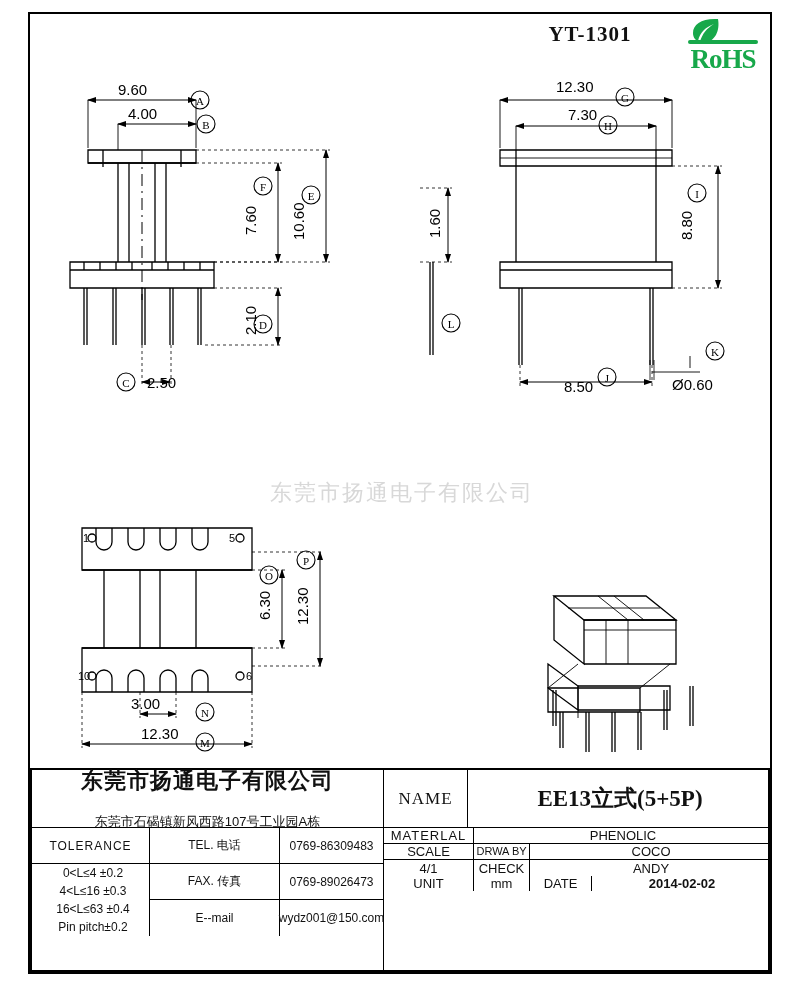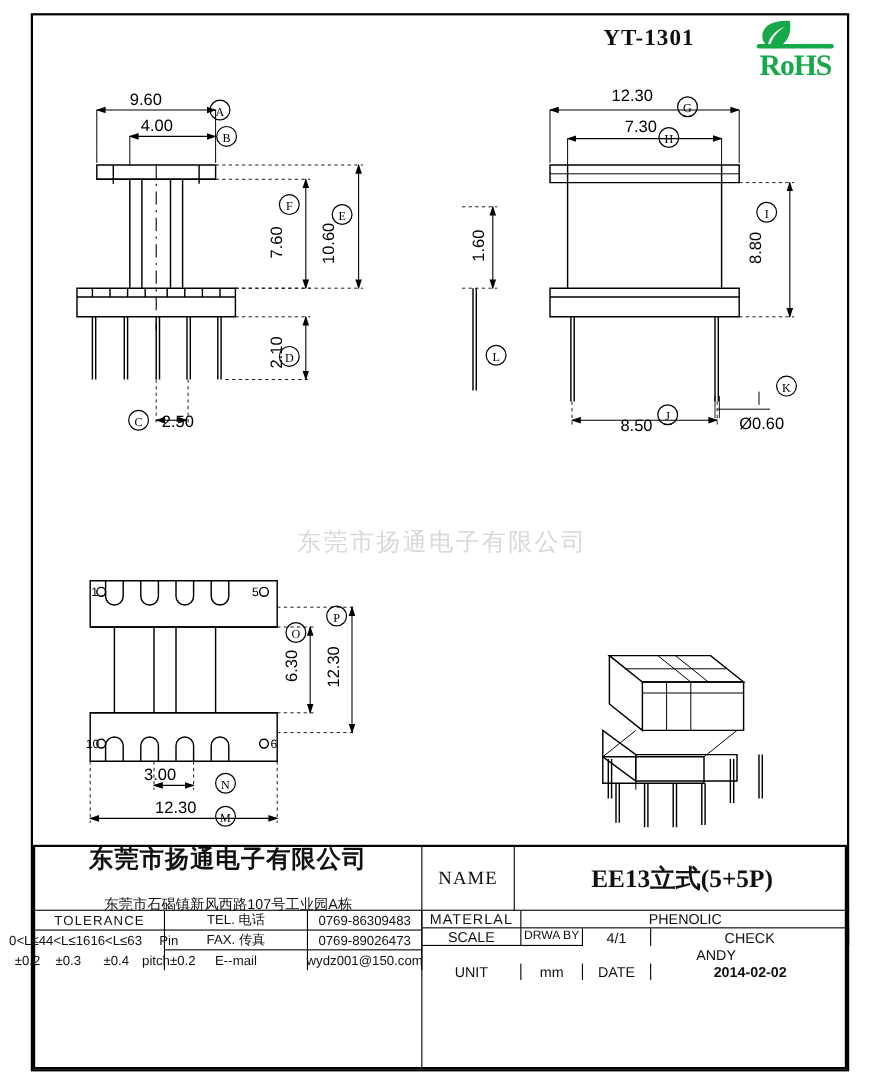--- a/index.html
+++ b/index.html
@@ -150,21 +150,21 @@
     font-family: "Liberation Sans", sans-serif;
     font-size: 12px;
   }
   .tb-left-grid .c.last-row { border-bottom: none; text-align: right; }
   .tol-head {
     font-family: "Liberation Serif", serif;
     font-size: 15px;
     letter-spacing: 1px;
   }
   .tol-list {
-    flex-direction: row;
+    flex-direction: column;
     justify-content: center;
     align-items: flex-start;
     padding-left: 5px;
     font-family: "Liberation Sans", sans-serif;
     font-size: 12.5px;
     line-height: 1.5;
   }
   .email-val { font-size: 11px; }
 
   .tb-right-grid {
@@ -445,20 +445,21 @@
       </div>
     </div>
 
     <div class="tb-cell tb-nob tb-nor" style="grid-column:2 / span 2;padding:0;display:block;">
       <div class="tb-right-grid">
         <div class="c matlabel">MATERLAL</div>
         <div class="c spanr3 nr">PHENOLIC</div>
 
         <div class="c">SCALE</div>
         <div class="c" style="font-size:11px;line-height:1.1;">DRWA BY</div>
+        <div class="c spanr2 nr">COCO</div>
 
         <div class="c nb">4/1</div>
         <div class="c nb">CHECK</div>
         <div class="c spanr2 nb nr">ANDY</div>
 
         <div class="c nb">UNIT</div>
         <div class="c nb">mm</div>
         <div class="c nb">DATE</div>
         <div class="c nb nr datebig">2014-02-02</div>
       </div>

